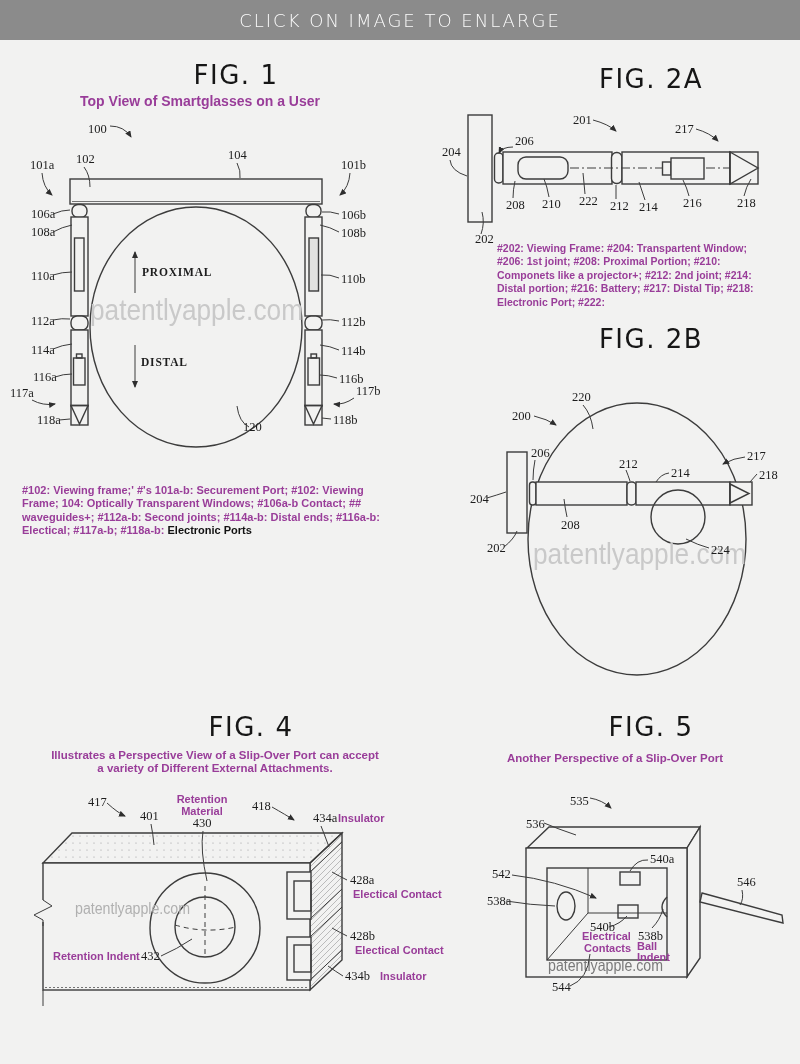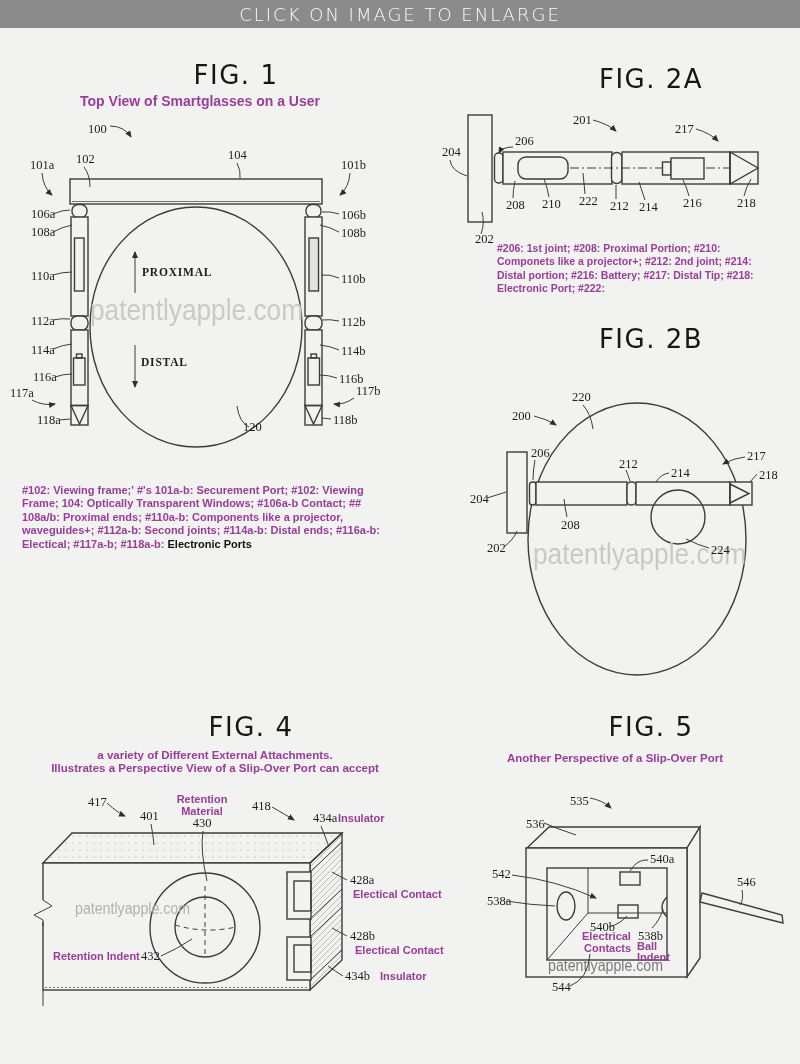--- a/index.html
+++ b/index.html
@@ -1,17 +1,17 @@
 <!DOCTYPE html>
 <html><head>
 <meta charset="utf-8">
 <style>
   html,body{margin:0;padding:0;}
   body{width:800px;height:1064px;position:relative;background:#f2f2f1;font-family:"Liberation Sans",sans-serif;overflow:hidden;}
-  .hdr{position:absolute;left:0;top:0;width:800px;height:28px;background:#8b8b8b;color:#fbfbfb;
+  .hdr{position:absolute;left:0;top:0;width:800px;height:40px;background:#8b8b8b;color:#fbfbfb;
        display:flex;align-items:center;justify-content:center;font-size:18px;letter-spacing:2px;
        font-family:"DejaVu Sans",sans-serif;font-weight:300;}
   .figtitle{position:absolute;text-align:center;font-family:"DejaVu Sans",sans-serif;font-weight:400;
        font-size:26px;letter-spacing:1.5px;color:#161616;margin-left:36px;}
   .psub{position:absolute;text-align:center;color:#993d99;font-weight:bold;}
   .caption{position:absolute;color:#993d99;font-weight:bold;font-size:11px;line-height:13.4px;white-space:nowrap;}
   .caption2{position:absolute;color:#993d99;font-weight:bold;font-size:10.5px;line-height:13.4px;white-space:nowrap;}
   .capblack{color:#111;}
   svg{position:absolute;overflow:visible;}
   .shape{fill:none;stroke:#3c3c3c;stroke-width:1.4;}
@@ -125,21 +125,20 @@
     <text class="ref" x="333" y="311">118b</text>
       <path class="ldr" d="M331,306 L322,305"></path>
     <text class="ref" x="243" y="318">120</text>
       <path class="ldr" d="M249,314 Q239,309 237,293"></path>
   </g>
 </svg>
 
 <div class="caption" style="left:22px;top:484px;">
   <div>#102: Viewing frame;' #'s 101a-b: Securement Port; #102: Viewing</div>
   <div>Frame; 104: Optically Transparent Windows; #106a-b Contact; ##</div>
-  <div>108a/b: Proximal ends; #110a-b: Components like a projector,</div>
   <div>waveguides+; #112a-b: Second joints; #114a-b: Distal ends; #116a-b:</div>
   <div><span>Electical; #117a-b; #118a-b: </span><span class="capblack">Electronic Ports</span></div>
 </div>
 
 <div class="figtitle" style="left:430px;top:64px;width:370px;">FIG. 2A</div>
 
 <svg style="left:430px;top:98px;" width="370" height="150" viewBox="0 0 370 150">
   <g>
     <rect class="shape" x="38" y="17" width="24" height="107"></rect>
   </g>
@@ -177,20 +176,21 @@
     <text class="ref" x="209" y="113">214</text>
       <path class="ldr" d="M215,102 Q212,93 209,84"></path>
     <text class="ref" x="253" y="109">216</text>
       <path class="ldr" d="M259,98 Q257,90 253,82"></path>
     <text class="ref" x="307" y="109">218</text>
       <path class="ldr" d="M314,98 Q316,89 321,81"></path>
   </g>
 </svg>
 
 <div class="caption2" style="left:497px;top:242px;">
+  <div>#202: Viewing Frame: #204: Transpartent Window;</div>
   <div>#206: 1st joint; #208: Proximal Portion; #210:</div>
   <div>Componets like a projector+; #212: 2nd joint; #214:</div>
   <div>Distal portion; #216: Battery; #217: Distal Tip; #218:</div>
   <div>Electronic Port; #222:</div>
 </div>
 
 <div class="figtitle" style="left:430px;top:324px;width:370px;text-align:center;">FIG. 2B</div>
 
 <svg style="left:430px;top:358px;" width="370" height="330" viewBox="0 0 370 330">
   <g>
@@ -232,22 +232,22 @@
       <path class="ldr" d="M74,189 Q84,181 87,173"></path>
     <text class="ref" x="131" y="171">208</text>
       <path class="ldr" d="M137,159 Q135,150 134,141"></path>
     <text class="ref" x="281" y="196">224</text>
       <path class="ldr" d="M279,190 Q268,187 256,181"></path>
   </g>
 </svg>
 
 <div class="figtitle" style="left:15px;top:712px;width:400px;">FIG. 4</div>
 <div class="psub" style="left:15px;top:749px;width:400px;font-size:11.5px;line-height:13px;">
+  <div>Illustrates a Perspective View of a Slip-Over Port can accept</div>
   <div>a variety of Different External Attachments.</div>
-  <div>Illustrates a Perspective View of a Slip-Over Port can accept</div>
 </div>
 
 <svg style="left:15px;top:778px;" width="430" height="255" viewBox="0 0 430 255">
   <g>
     <polygon points="28,85 295,85 327,55 57,55" fill="url(#dots)" stroke="#3c3c3c" stroke-width="1.4"></polygon>
     <polygon points="295,85 327,55 327,182 295,212" fill="url(#hatch)" stroke="#3c3c3c" stroke-width="1.4"></polygon>
     <rect class="shapebg" x="28" y="85" width="267" height="127"></rect>
     <path class="ldr" d="M295,94 L327,64 M295,141 L327,111 M295,159 L327,129 M295,202 L327,172"></path>
     <path class="thin" d="M30,209.5 H293" stroke-dasharray="2 2"></path>
     <path class="ldr" d="M28,212 V228"></path>

